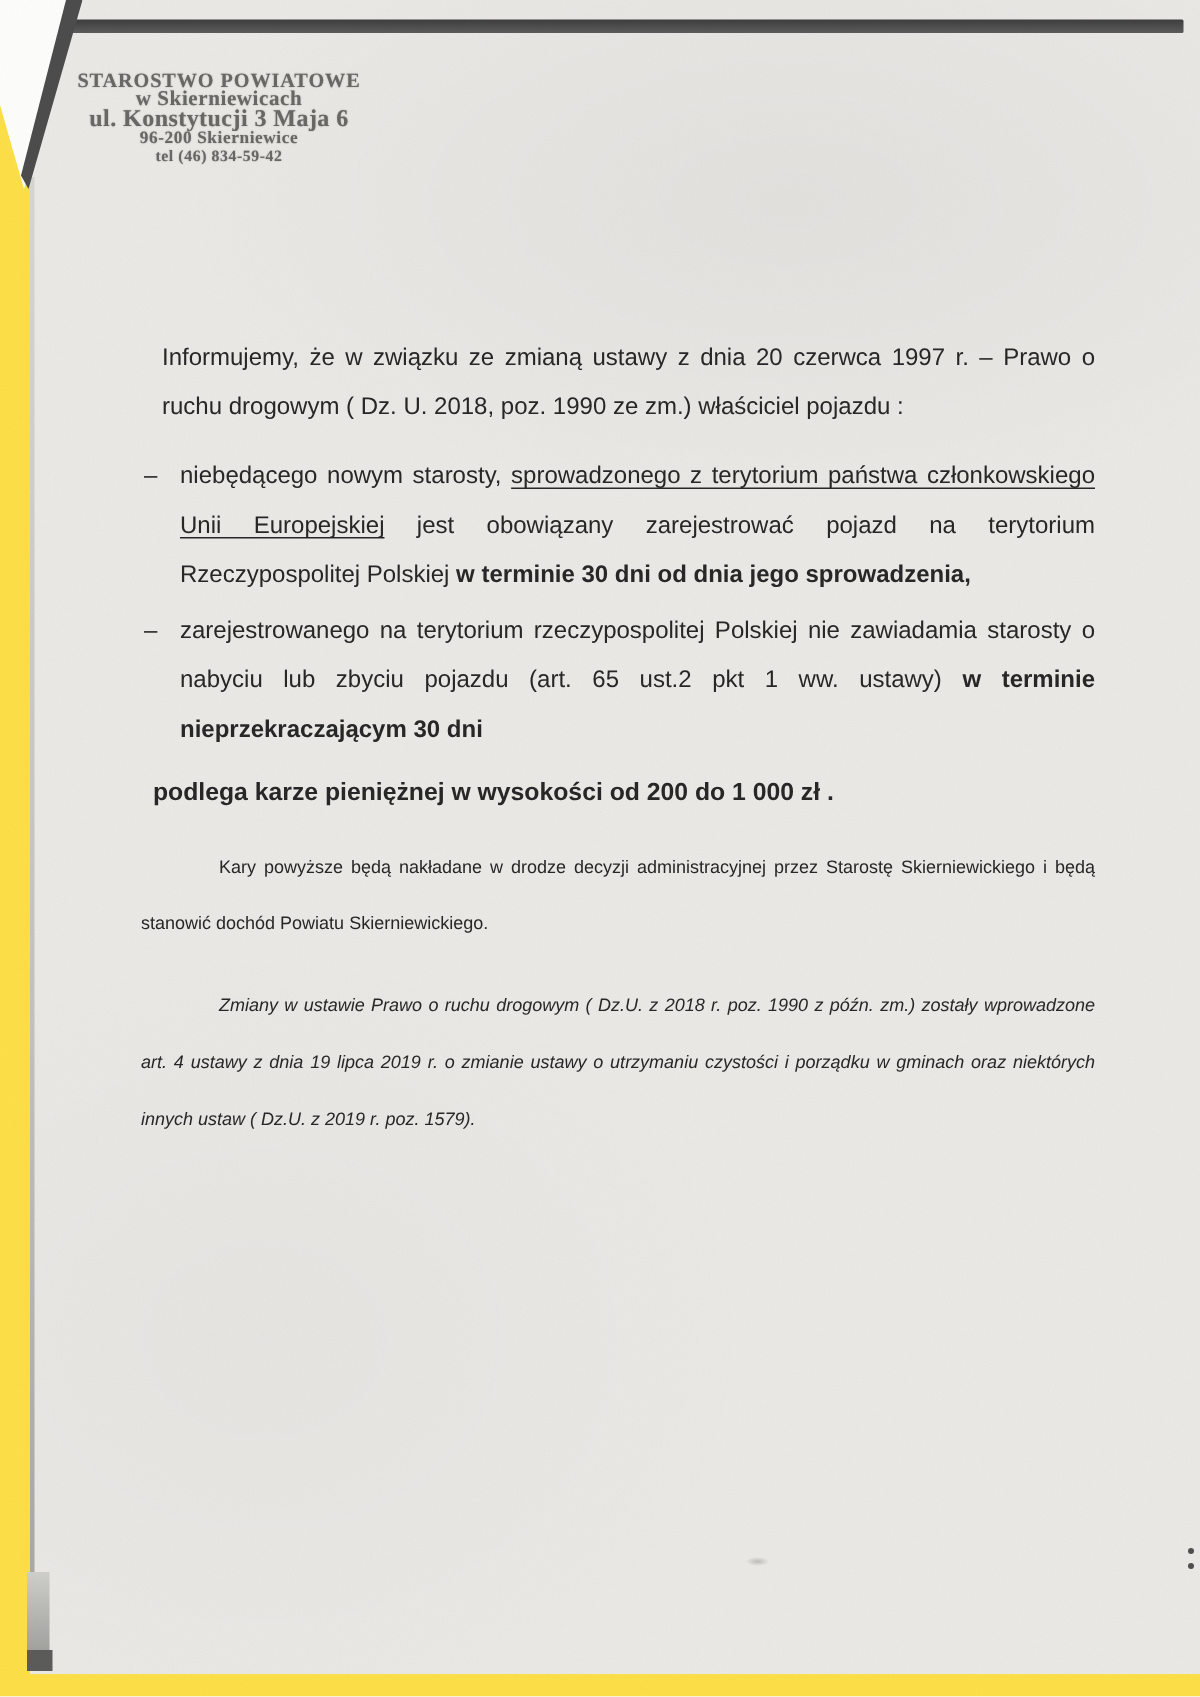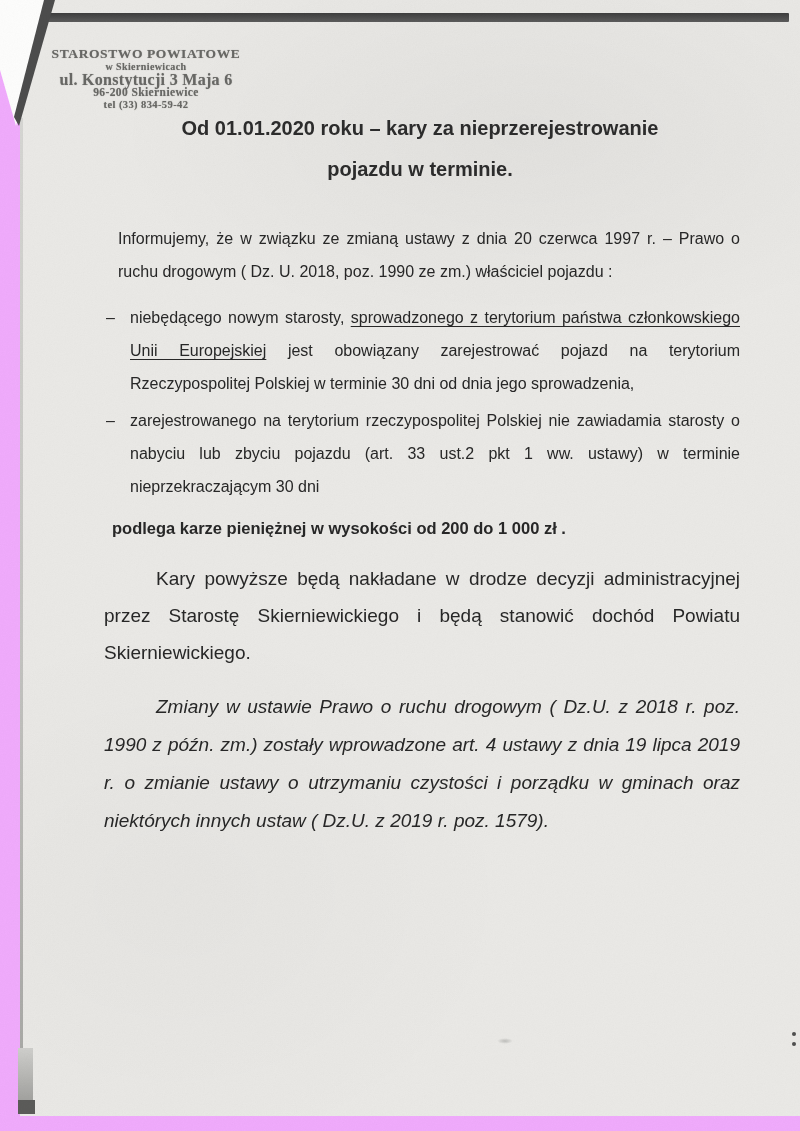--- a/index.html
+++ b/index.html
@@ -1,17 +1,17 @@
 <!DOCTYPE html>
 <html><head>
 <meta charset="utf-8">
 <style>
   html,body{margin:0;padding:0;}
   body{background:#ffffff;font-family:"Liberation Sans",sans-serif;}
-  .scan-root{position:relative;width:800px;height:1131px;background:#f0abfc;overflow:hidden;}
+  .scan-root{position:relative;width:800px;height:1131px;background:#fde047;overflow:hidden;}
 
   
   .page{position:absolute;left:20px;top:0;width:780px;height:1116px;
         background:
           radial-gradient(ellipse 600px 300px at 65% 12%, rgba(0,0,0,0.035), transparent 70%),
           radial-gradient(ellipse 500px 400px at 20% 80%, rgba(0,0,0,0.02), transparent 70%),
           #eae9e6;}
 
   
   .noise{position:absolute;left:0;top:0;width:800px;height:1131px;pointer-events:none;
@@ -38,39 +38,39 @@
   .mark-colon{position:absolute;left:792px;top:1032px;width:4px;height:4px;background:#4f4f4f;
               border-radius:50%;box-shadow:0 10px 0 #4f4f4f;}
   .mark-smudge{position:absolute;left:497px;top:1038px;width:16px;height:6px;
                background:radial-gradient(#bdbdba,transparent 70%);border-radius:50%;}
 
   
   .stamp{position:absolute;left:51px;top:46px;width:190px;text-align:center;
          color:#686865;font-family:"Liberation Serif",serif;font-weight:bold;
          text-shadow:0 0 1px rgba(104,104,101,.55);}
   .stamp .s0{font-size:13.5px;line-height:15px;letter-spacing:.6px;}
-  .stamp .s1{font-size:10px;line-height:12px;letter-spacing:.4px;}
+  .stamp .s1{font-size:14px;line-height:12px;letter-spacing:.4px;}
   .stamp .s2{font-size:16px;line-height:13px;letter-spacing:.3px;}
   .stamp .s3{font-size:11.5px;line-height:13px;letter-spacing:.4px;}
   .stamp .s4{font-size:10.5px;line-height:12px;letter-spacing:.4px;}
 
   
   .title{position:absolute;left:40px;top:108px;width:760px;margin:0;text-align:center;
          font-size:20px;font-weight:bold;color:#2c2c2c;line-height:41px;}
   .title span{display:block;}
 
   
-  .body{position:absolute;left:104px;top:222px;width:636px;color:#272727;font-size:16px;}
+  .body{position:absolute;left:94px;top:222px;width:636px;color:#272727;font-size:16px;}
   .intro{margin:0 0 13px 0;padding-left:14px;line-height:33px;text-align:justify;}
   .bullet{position:relative;margin:0 0 4px 0;padding-left:26px;line-height:33px;text-align:justify;}
   .bullet .dash{position:absolute;left:2px;top:0;}
   .u{text-decoration:underline;text-underline-offset:3px;}
-  .b{font-weight:normal;}
+  .b{font-weight:bold;}
   .penalty{margin:14px 0 12px 0;padding-left:8px;font-weight:bold;font-size:16.5px;line-height:22px;}
-  .para{margin:21px 0 0 0;line-height:37px;text-align:justify;text-indent:52px;font-size:19px;}
+  .para{margin:21px 0 0 0;line-height:37px;text-align:justify;text-indent:52px;font-size:12px;}
   .para.zmiany{margin-top:17px;line-height:38px;font-style:italic;}
 </style>
 </head>
 <body>
 
 <div class="scan-root">
 
   <div class="page"></div>
 
   <div class="top-bar"></div>
@@ -80,40 +80,36 @@
   <div class="left-edge-block"></div>
 
   <div class="fold-white"></div>
   <div class="fold-edge"></div>
 
   <div class="stamp">
     <div class="s0">STAROSTWO POWIATOWE</div>
     <div class="s1">w Skierniewicach</div>
     <div class="s2">ul. Konstytucji 3 Maja 6</div>
     <div class="s3">96-200 Skierniewice</div>
-    <div class="s4">tel (33) 834-59-42</div>
+    <div class="s4">tel (46) 834-59-42</div>
   </div>
 
-  <h1 class="title">
-    <span>Od 01.01.2020 roku – kary za nieprzerejestrowanie</span>
-    <span>pojazdu w terminie.</span>
-  </h1>
 
   <div class="body">
 
     <p class="intro">Informujemy, że w związku ze zmianą ustawy z dnia 20 czerwca 1997 r. – Prawo o ruchu drogowym ( Dz. U. 2018, poz. 1990 ze zm.) właściciel pojazdu :</p>
 
     <div class="bullet">
       <span class="dash">–</span>
       <span>niebędącego nowym starosty, </span><span class="u">sprowadzonego z terytorium państwa członkowskiego Unii Europejskiej</span><span> jest obowiązany zarejestrować pojazd na terytorium Rzeczypospolitej Polskiej </span><span class="b">w terminie 30 dni od dnia jego sprowadzenia,</span>
     </div>
 
     <div class="bullet">
       <span class="dash">–</span>
-      <span>zarejestrowanego na terytorium rzeczypospolitej Polskiej nie zawiadamia starosty o nabyciu lub zbyciu pojazdu (art. 33 ust.2 pkt 1 ww. ustawy) </span><span class="b">w terminie nieprzekraczającym 30 dni</span>
+      <span>zarejestrowanego na terytorium rzeczypospolitej Polskiej nie zawiadamia starosty o nabyciu lub zbyciu pojazdu (art. 65 ust.2 pkt 1 ww. ustawy) </span><span class="b">w terminie nieprzekraczającym 30 dni</span>
     </div>
 
     <p class="penalty">podlega karze pieniężnej w wysokości od 200 do 1 000 zł .</p>
 
     <p class="para kary">Kary powyższe będą nakładane w drodze decyzji administracyjnej przez Starostę Skierniewickiego i będą stanowić dochód Powiatu Skierniewickiego.</p>
 
     <p class="para zmiany">Zmiany w ustawie Prawo o ruchu drogowym ( Dz.U. z 2018 r. poz. 1990 z późn. zm.) zostały wprowadzone art. 4 ustawy z dnia 19 lipca 2019 r. o zmianie ustawy o utrzymaniu czystości i porządku w gminach oraz niektórych innych ustaw ( Dz.U. z 2019 r. poz. 1579).</p>
 
   </div>
 

